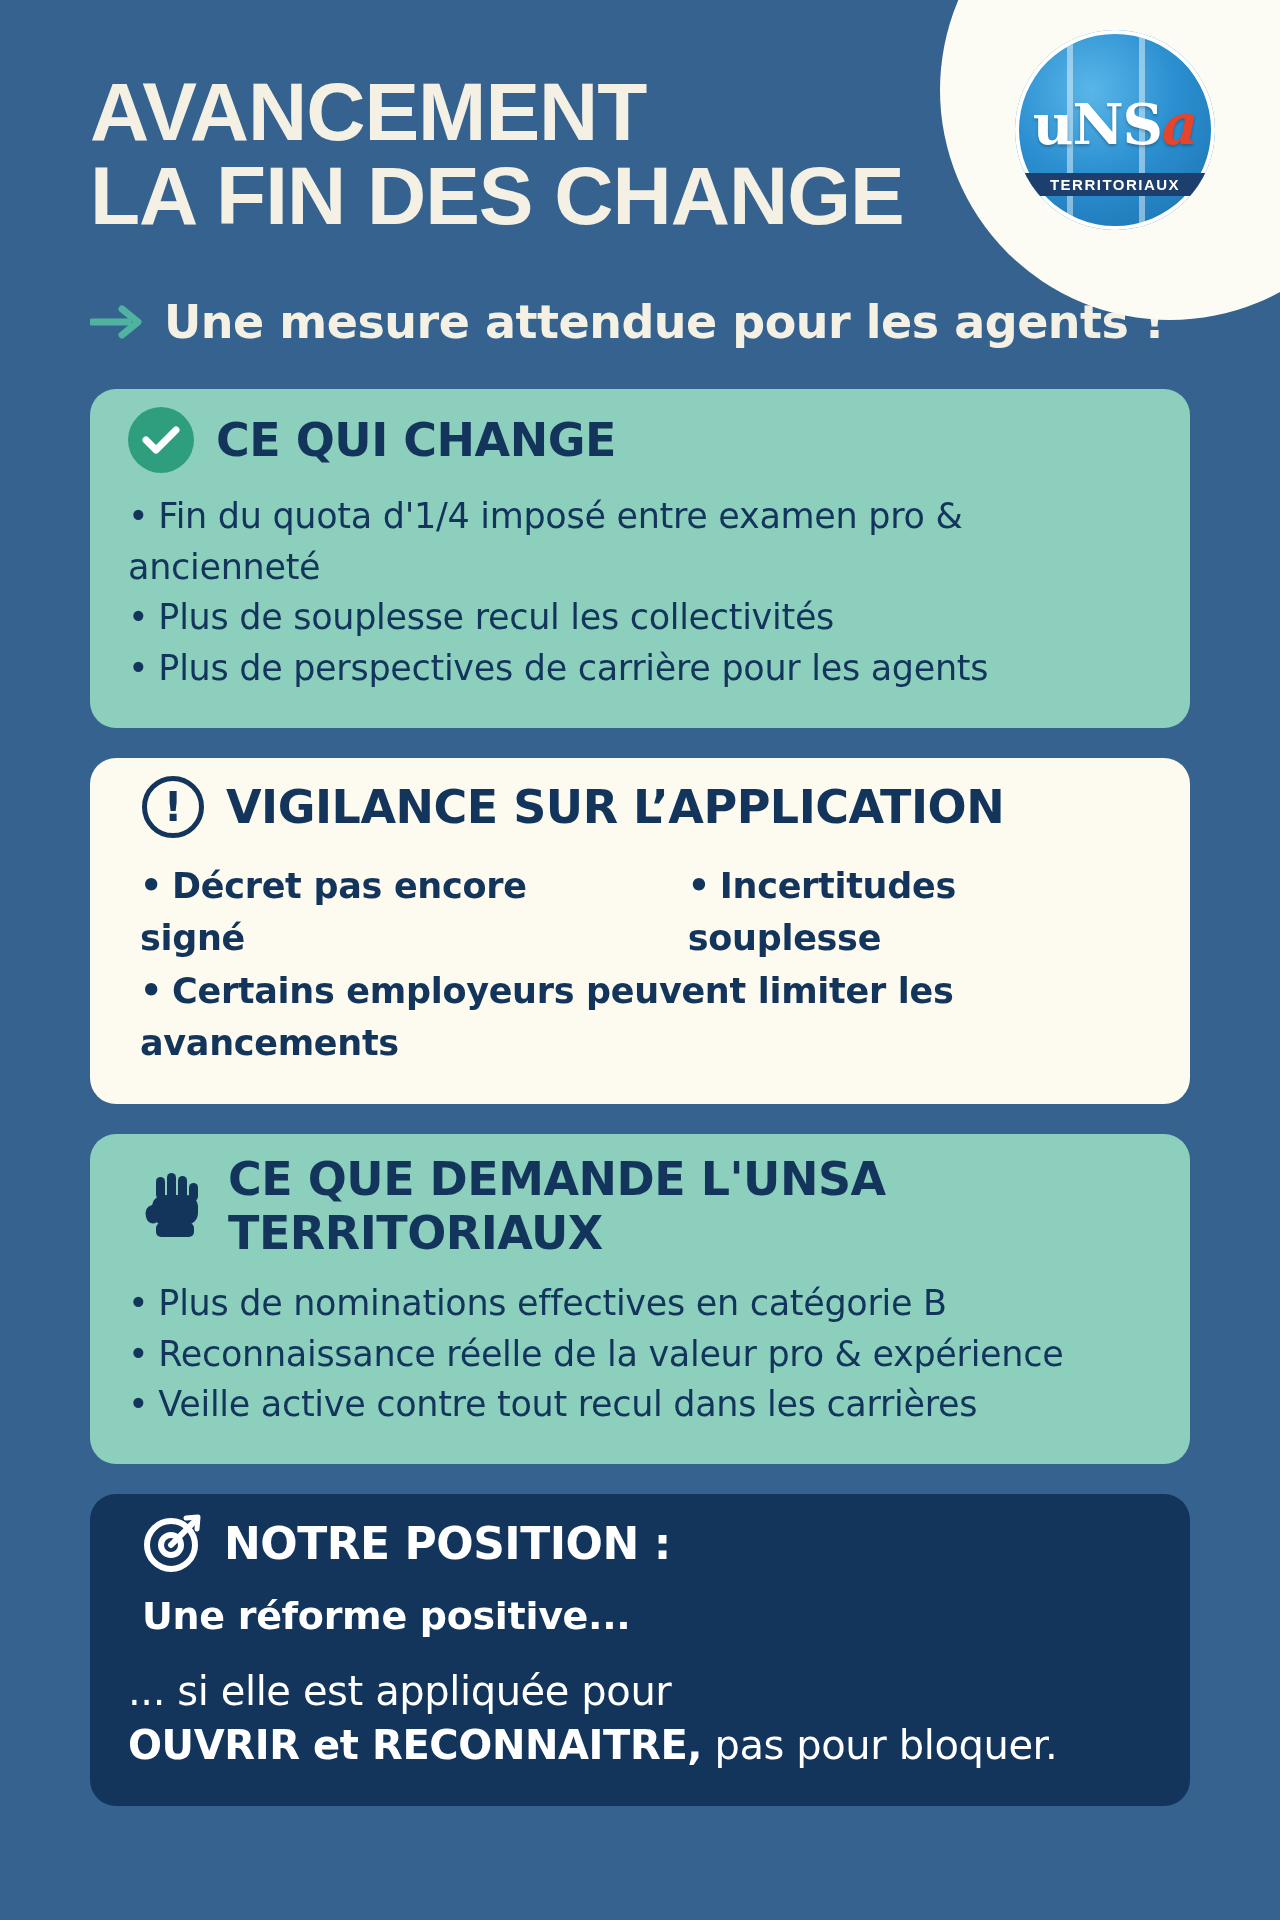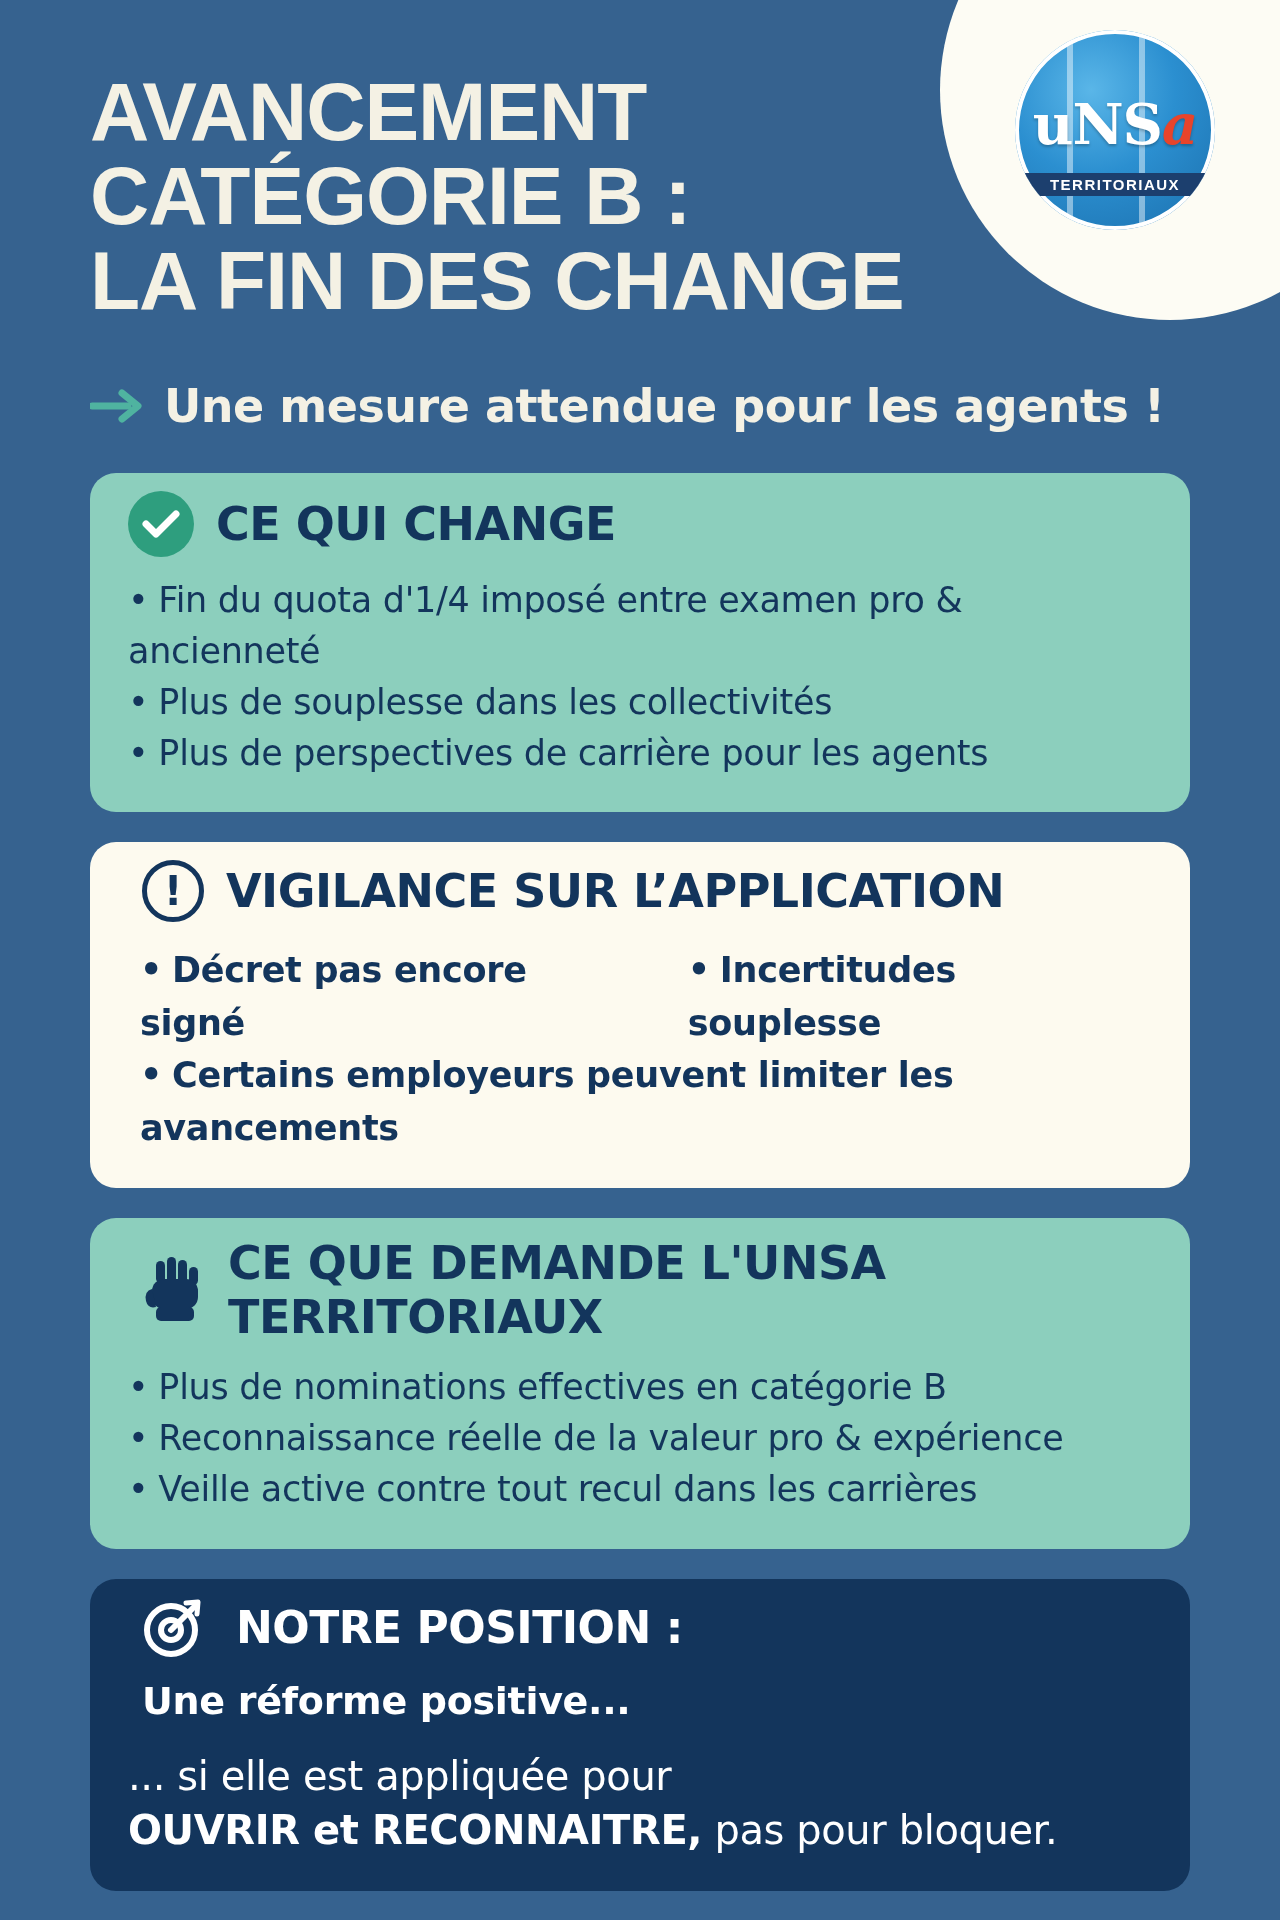--- a/index.html
+++ b/index.html
@@ -232,21 +232,20 @@
     align-items: center;
     gap: 20px;
     flex-wrap: wrap;
   }
   .navy-title {
     font-family: "DejaVu Sans", sans-serif;
     font-size: 44px;
     font-weight: bold;
     color: #ffffff;
     letter-spacing: -0.5px;
-    margin-left: 12px;
   }
   .navy-tag {
     font-family: "DejaVu Sans", sans-serif;
     font-size: 38px;
     font-weight: bold;
     color: #ffffff;
     letter-spacing: -0.3px;
   }
   .navy-body {
     margin-top: 26px;
@@ -265,21 +264,20 @@
 <div class="logo-wrap">
   <div class="logo-circle">
     <div class="logo-text">uNS<span class="accent">a</span></div>
     <div class="logo-sub">TERRITORIAUX</div>
   </div>
 </div>
 
 <div class="header">
   <h1 class="title">
     <span class="line">AVANCEMENT</span>
-    <span class="line">CATÉGORIE B :</span>
     <span class="line">LA FIN DES CHANGE</span>
   </h1>
   <div class="subtitle-row">
     <svg class="arrow-icon" viewBox="0 0 52 34">
       <path d="M2 17 H38" stroke="#4fb3a0" stroke-width="7" stroke-linecap="round" fill="none"></path>
       <path d="M32 4 L48 17 L32 30" stroke="#4fb3a0" stroke-width="7" stroke-linecap="round" stroke-linejoin="round" fill="none"></path>
     </svg>
     <div class="subtitle">Une mesure attendue pour les agents !</div>
   </div>
 </div>
@@ -290,21 +288,21 @@
     <div class="card-head">
       <span class="icon-circle-green">
         <svg width="38" height="30" viewBox="0 0 38 30">
           <path d="M4 15 L14 25 L34 5" stroke="#ffffff" stroke-width="7" fill="none" stroke-linecap="round" stroke-linejoin="round"></path>
         </svg>
       </span>
       <span class="card-title">CE QUI CHANGE</span>
     </div>
     <ul class="bullets">
       <li>Fin du quota d'1/4 imposé entre examen pro &amp; ancienneté</li>
-      <li>Plus de souplesse dans les collectivités</li>
+      <li>Plus de souplesse recul les collectivités</li>
       <li>Plus de perspectives de carrière pour les agents</li>
     </ul>
   </section>
 
   <section class="card cream">
     <div class="card-head" style="padding-left:14px;">
       <span class="icon-circle-outline">!</span>
       <span class="card-title">VIGILANCE SUR L’APPLICATION</span>
     </div>
     <ul class="bullets-grid">

